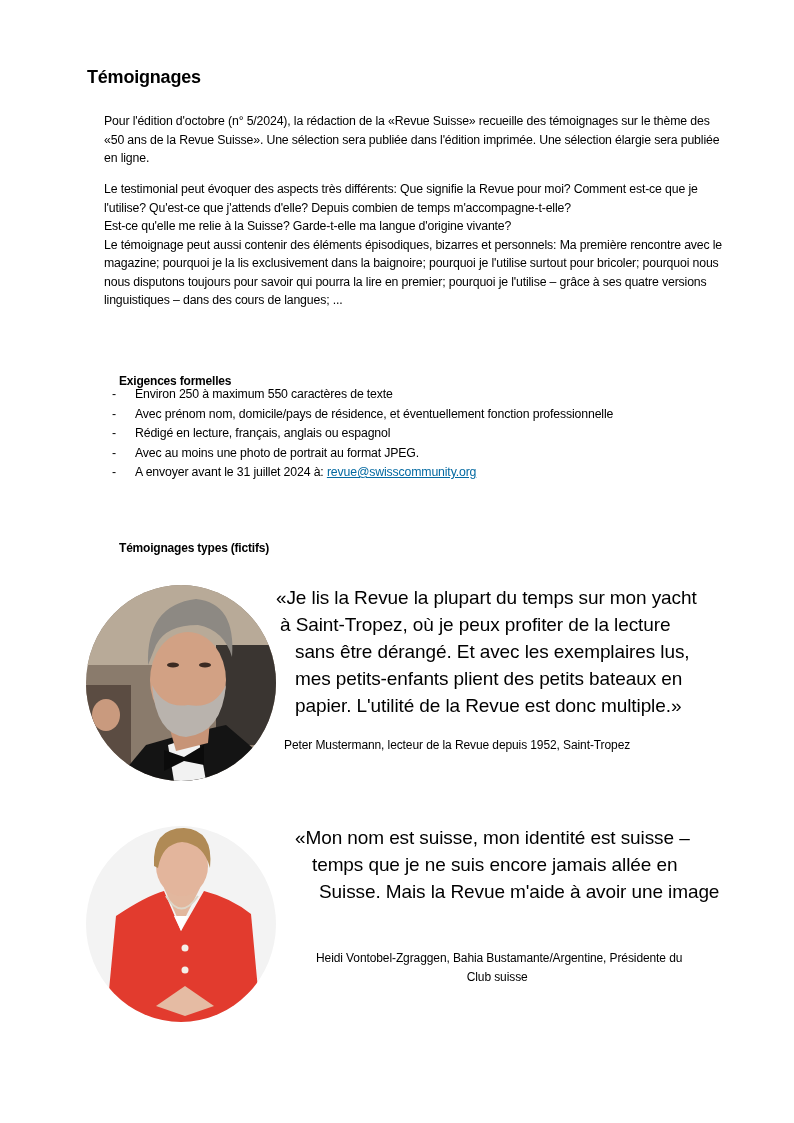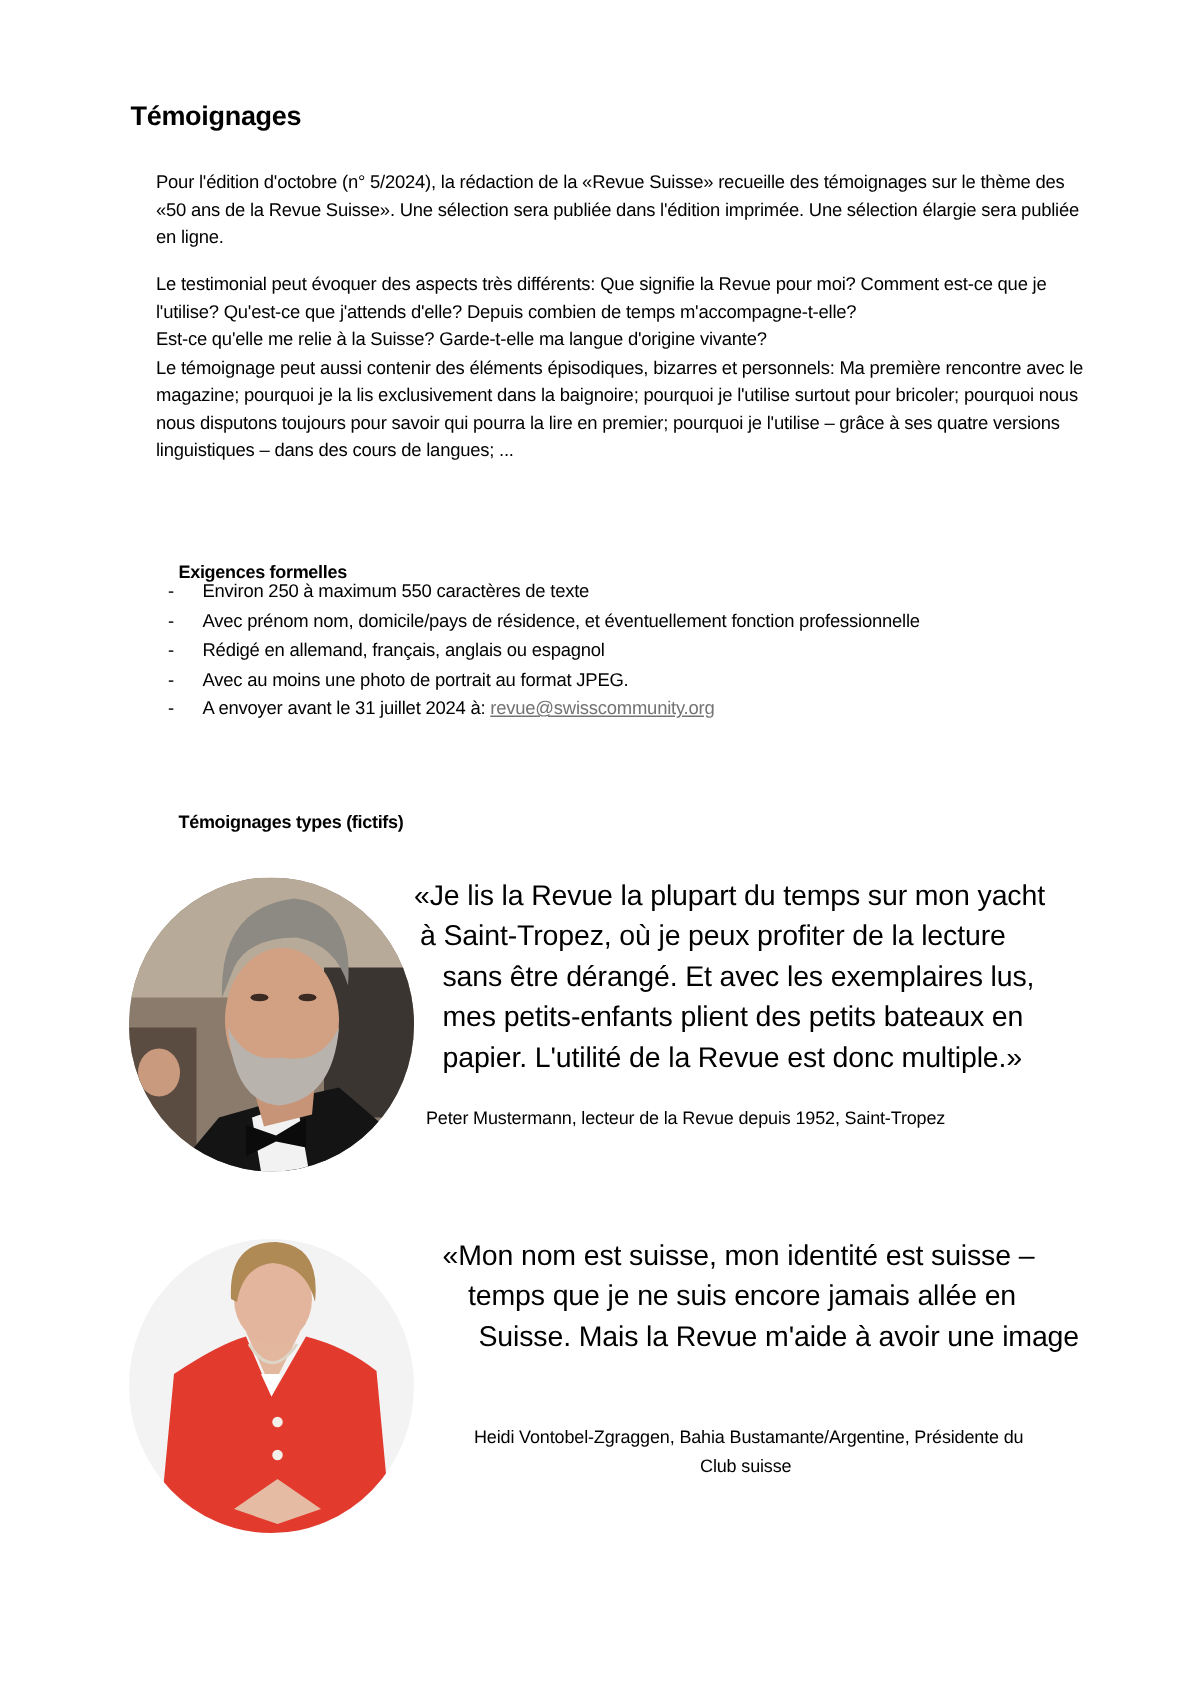--- a/index.html
+++ b/index.html
@@ -23,21 +23,21 @@
       font-size: 12px; letter-spacing: -0.2px;
     }
     .h2a { top: 358px; }
     .h2b { top: 525px; }
     ul.req {
       position: absolute; top: 385px; left: 0; margin: 0; padding: 0; list-style: none;
       font-size: 12.3px; line-height: 19.5px; letter-spacing: -0.15px;
     }
     ul.req li { position: relative; padding-left: 48px; }
     ul.req li .dash { position: absolute; left: 25px; top: 0; }
-    a.mail { color: #737373; text-decoration: underline; }
+    a.mail { color: #0369a1; text-decoration: underline; }
 
     .portrait {
       position: absolute; width: 190px; height: 196px; border-radius: 50%; overflow: hidden;
     }
     .portrait svg { width: 100%; height: 100%; display: block; }
     .por1 { left: 86px; top: 585px; }
     .por2 { left: 86px; top: 826px; }
 
     .quote {
       position: absolute; font-size: 19px; line-height: 27px; letter-spacing: -0.1px;
@@ -61,21 +61,21 @@
     <span>Le testimonial peut évoquer des aspects très différents: Que signifie la Revue pour moi? Comment est-ce que je l'utilise? Qu'est-ce que j'attends d'elle? Depuis combien de temps m'accompagne-t-elle?</span><br>
     <span>Est-ce qu'elle me relie à la Suisse? Garde-t-elle ma langue d'origine vivante?</span><br>
     <span>Le témoignage peut aussi contenir des éléments épisodiques, bizarres et personnels: Ma première rencontre avec le magazine; pourquoi je la lis exclusivement dans la baignoire; pourquoi je l'utilise surtout pour bricoler; pourquoi nous nous disputons toujours pour savoir qui pourra la lire en premier; pourquoi je l'utilise – grâce à ses quatre versions linguistiques – dans des cours de langues; ...</span>
   </div>
 
   <div class="h2 h2a">Exigences formelles</div>
 
   <ul class="req">
     <li><span class="dash">-</span><span>Environ 250 à maximum 550 caractères de texte</span></li>
     <li><span class="dash">-</span><span>Avec prénom nom, domicile/pays de résidence, et éventuellement fonction professionnelle</span></li>
-    <li><span class="dash">-</span><span>Rédigé en allemand, français, anglais ou espagnol</span></li>
+    <li><span class="dash">-</span><span>Rédigé en lecture, français, anglais ou espagnol</span></li>
     <li><span class="dash">-</span><span>Avec au moins une photo de portrait au format JPEG.</span></li>
     <li><span class="dash">-</span><span>A envoyer avant le 31 juillet 2024 à: </span><a class="mail" href="#">revue@swisscommunity.org</a></li>
   </ul>
 
   <div class="h2 h2b">Témoignages types (fictifs)</div>
 </div>
 
 <div class="portrait por1">
   <svg viewBox="0 0 190 196" preserveAspectRatio="none">
     <rect width="190" height="196" fill="#8a7b6c"></rect>

